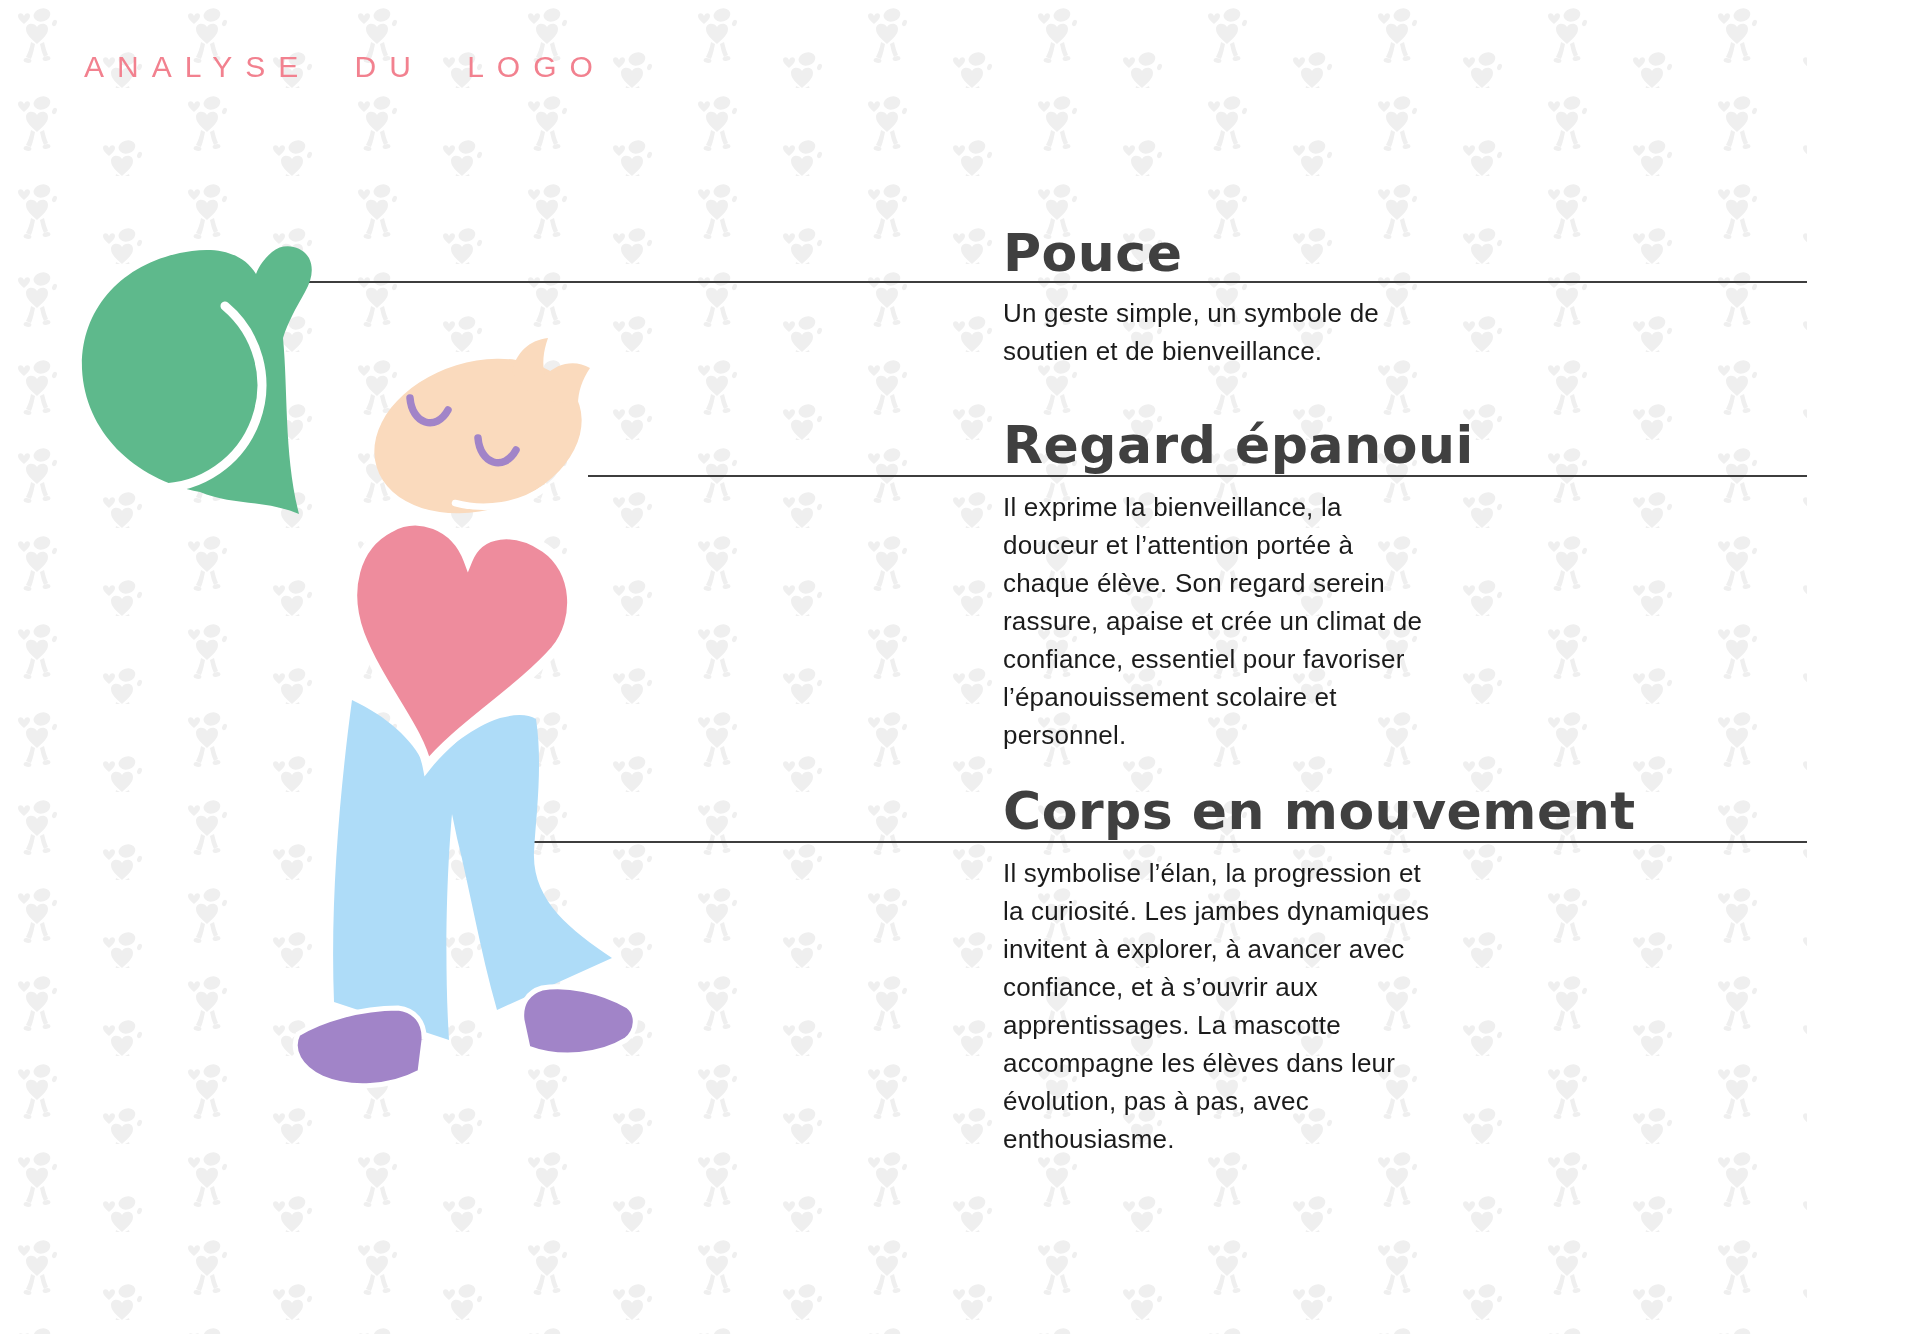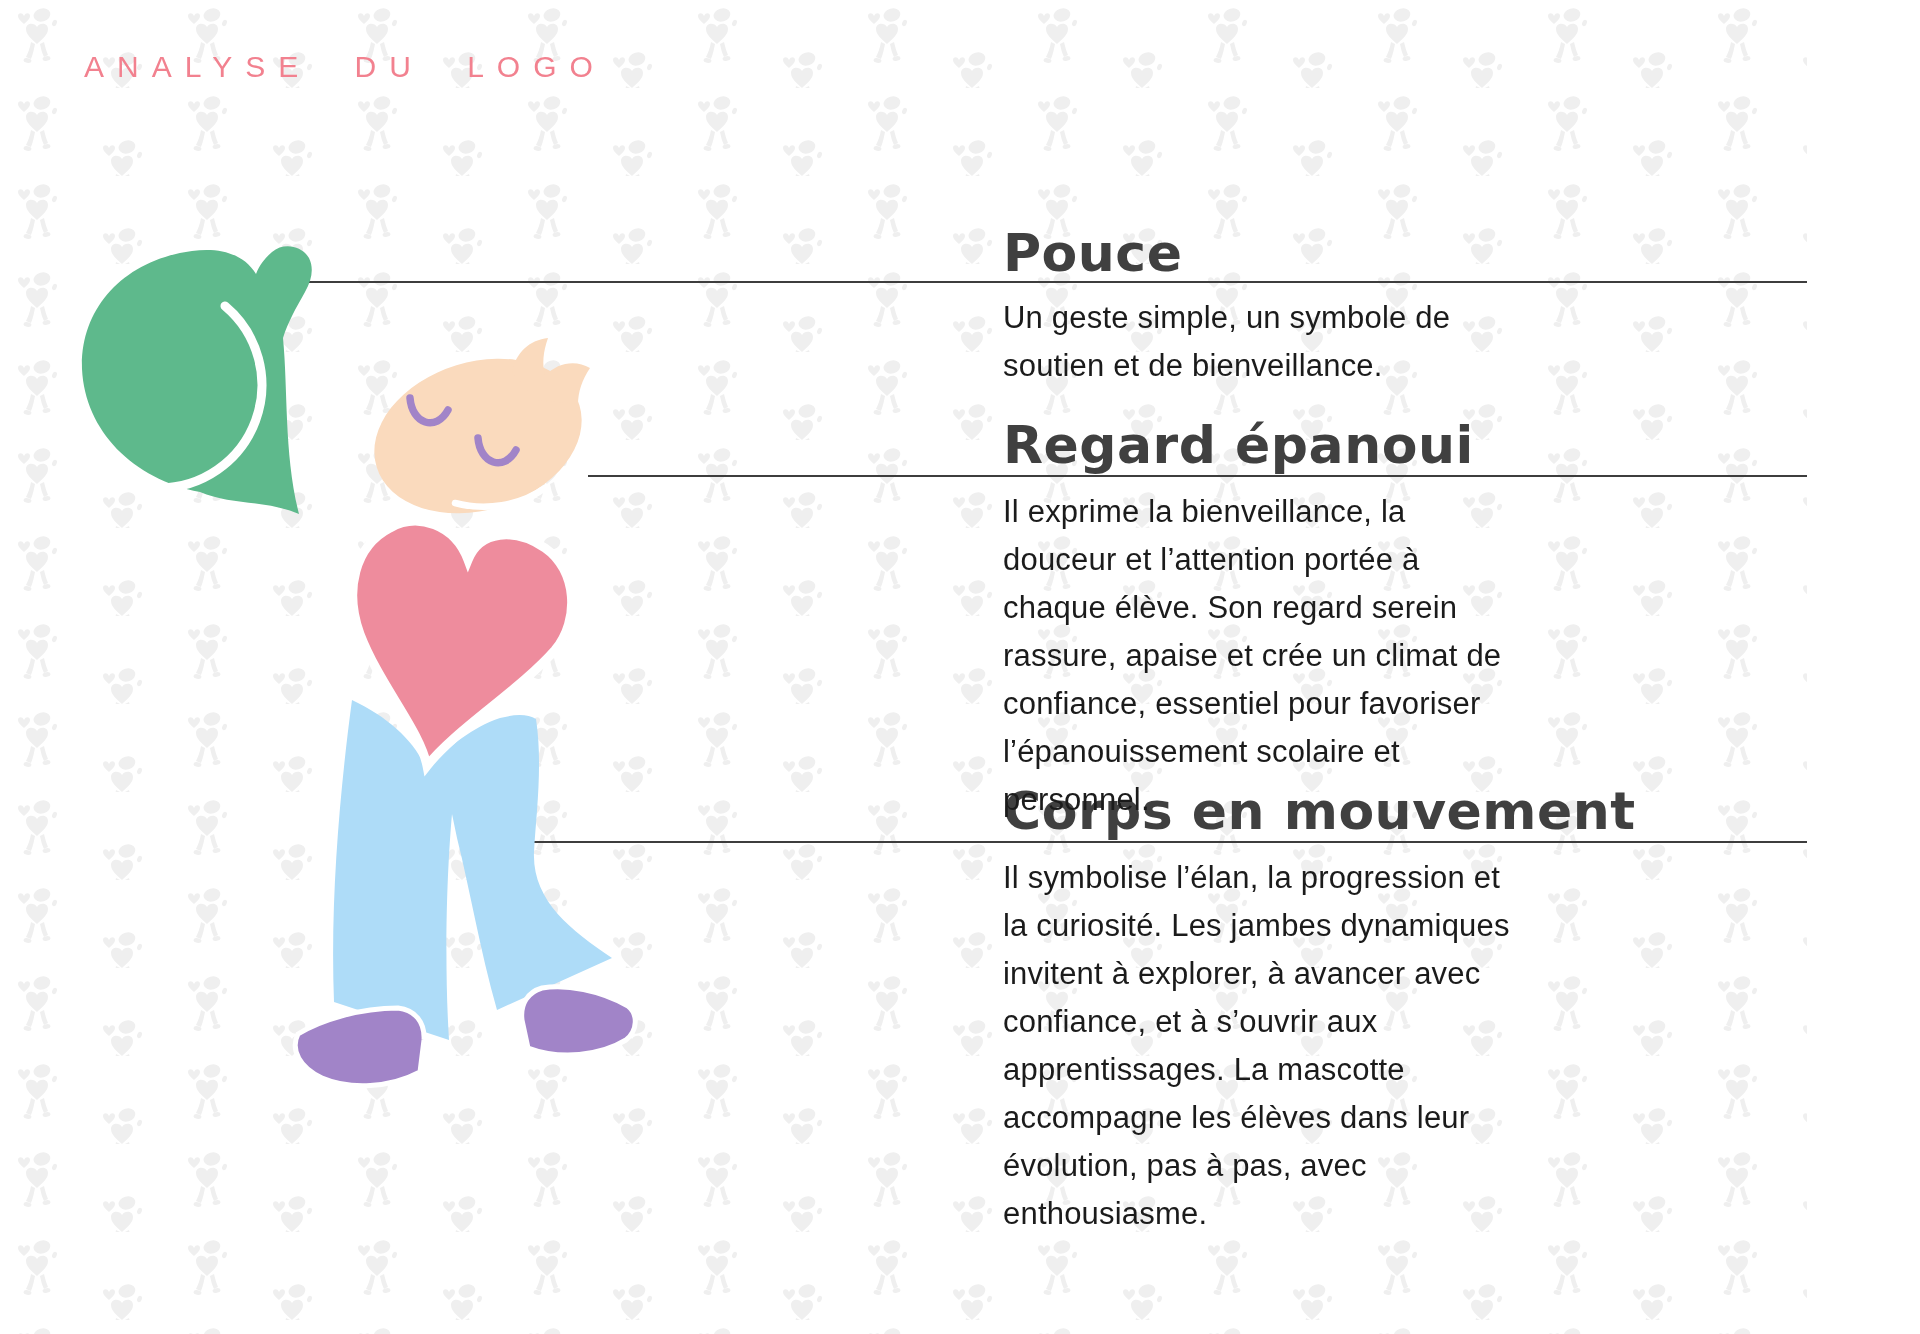--- a/index.html
+++ b/index.html
@@ -18,21 +18,21 @@
     font-size:30px;font-weight:500;color:#F2818F;
     letter-spacing:13px;word-spacing:22px;white-space:nowrap;
   }
   .section{position:absolute;left:1003px;z-index:3;width:760px;}
   .section .heading{
     font-family:"DejaVu Sans",sans-serif;font-weight:800;
     font-size:52px;line-height:54px;color:#404040;
     letter-spacing:0.5px;white-space:nowrap;
   }
   .section .body-text{
-    font-size:31px;line-height:48px;color:#1b1b1b;
+    font-size:26px;line-height:38px;color:#1b1b1b;
     white-space:pre-line;letter-spacing:0.2px;
   }
   .sec-pouce{top:226px;}
   .sec-pouce .body-text{margin-top:14px;}
   .sec-regard{top:418px;}
   .sec-regard .body-text{margin-top:16px;}
   .sec-corps{top:784px;}
   .sec-corps .body-text{margin-top:16px;}
 </style>
 </head>

